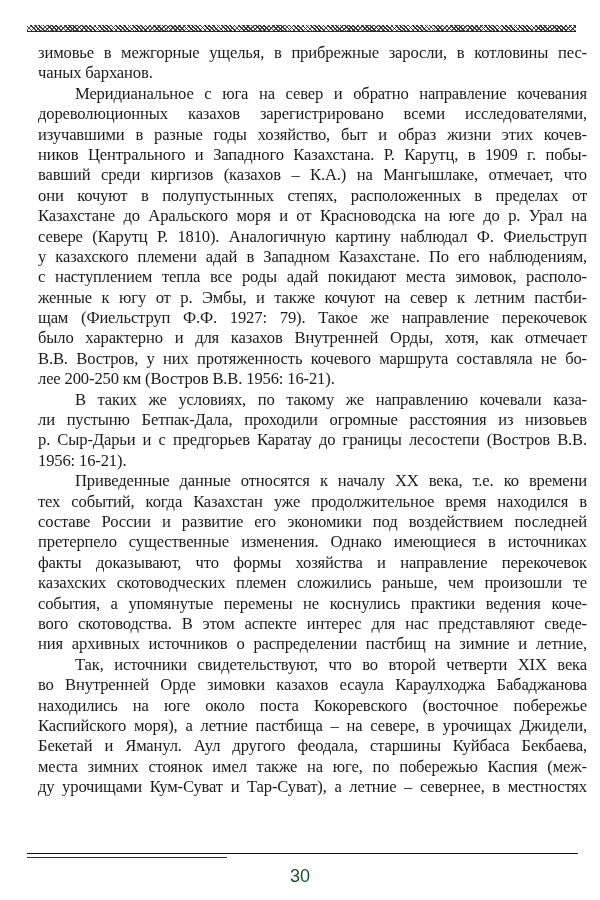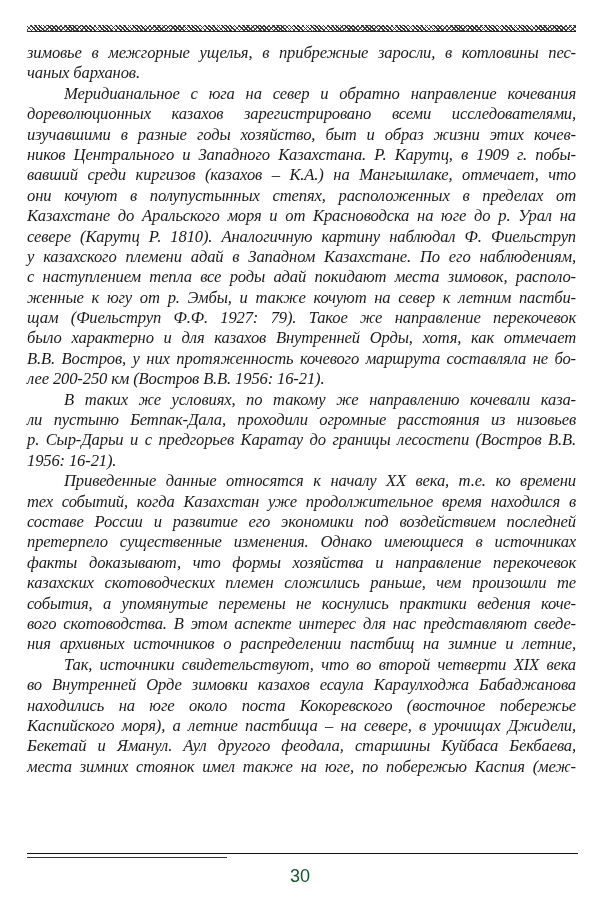--- a/index.html
+++ b/index.html
@@ -22,24 +22,23 @@
     width: 549px;
     height: 6px;
     background:
       repeating-linear-gradient(45deg, #222 0 1.2px, transparent 1.2px 3px),
       repeating-linear-gradient(-45deg, #444 0 1px, transparent 1px 3.5px);
     border-bottom: 1px solid #111;
     opacity: 0.9;
   }
   .text-column {
     position: absolute;
-    left: 27px;
+    left: 38px;
     top: 43px;
     width: 549px;
-    font-style: italic;
   }
   .line {
     display: block;
     height: 20.4px;
     line-height: 20.4px;
     font-size: 16.6px;
     white-space: nowrap;
     text-align: justify;
     text-align-last: justify;
     letter-spacing: -0.15px;
@@ -113,17 +112,18 @@
     <span class="line">казахских скотоводческих племен сложились раньше, чем произошли те</span>
     <span class="line">события, а упомянутые перемены не коснулись практики ведения коче-</span>
     <span class="line">вого скотоводства. В этом аспекте интерес для нас представляют сведе-</span>
     <span class="line">ния архивных источников о распределении пастбищ на зимние и летние,</span>
     <span class="line indent">Так, источники свидетельствуют, что во второй четверти XIX века</span>
     <span class="line">во Внутренней Орде зимовки казахов есаула Караулходжа Бабаджанова</span>
     <span class="line">находились на юге около поста Кокоревского (восточное побережье</span>
     <span class="line">Каспийского моря), а летние пастбища – на севере, в урочищах Джидели,</span>
     <span class="line">Бекетай и Яманул. Аул другого феодала, старшины Куйбаса Бекбаева,</span>
     <span class="line">места зимних стоянок имел также на юге, по побережью Каспия (меж-</span>
+    <span class="line">ду урочищами Кум-Суват и Тар-Суват), а летние – севернее, в местностях</span>
   </div>
 
 <div class="footer-rule-left"></div>
 <div class="footer-rule"></div>
 <div class="page-number">30</div>
 
 </body></html>

